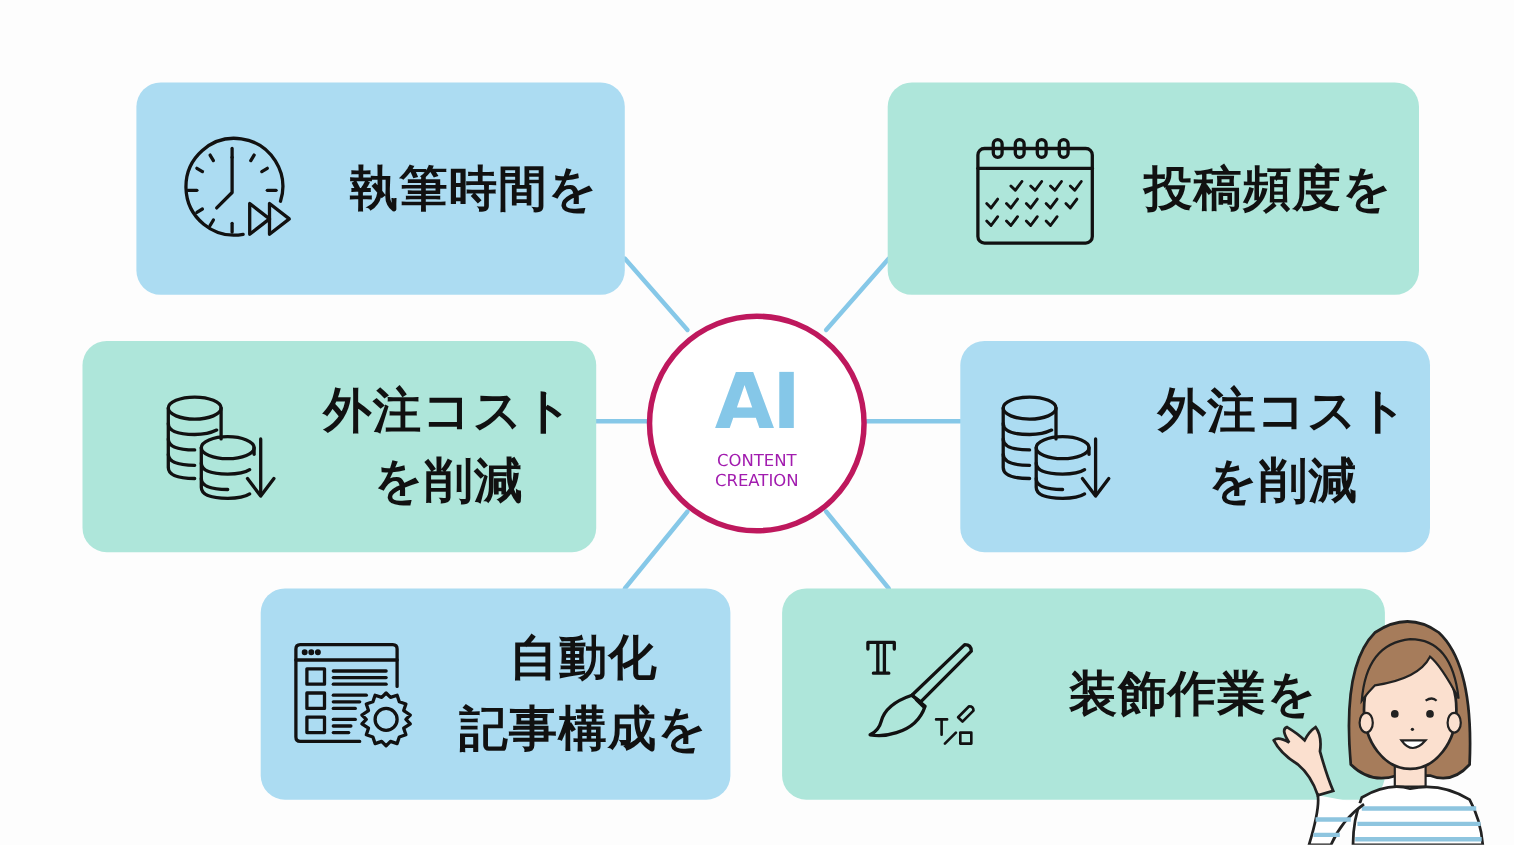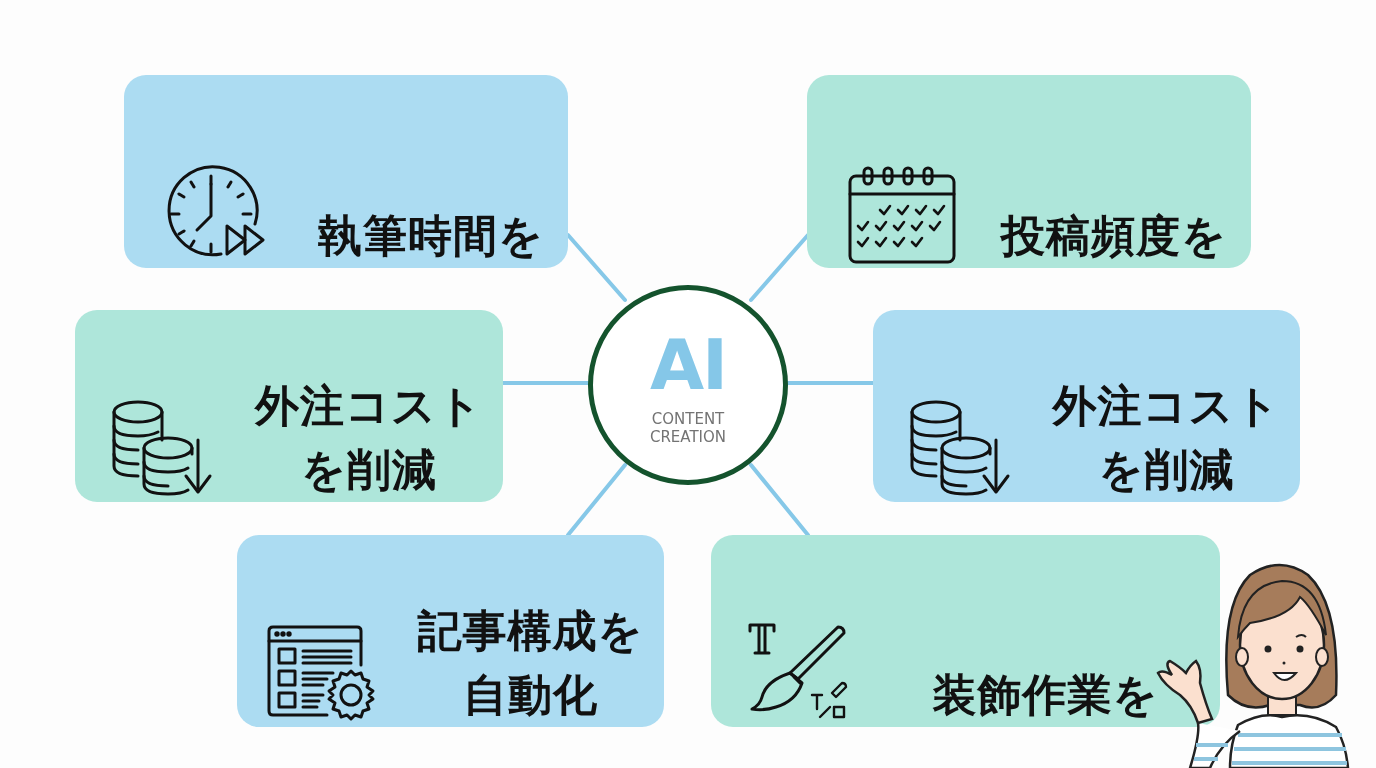--- a/index.html
+++ b/index.html
@@ -1,23 +1,23 @@
 <!DOCTYPE html>
 <html><head>
 <meta charset="utf-8">
 <style>
   html,body{margin:0;padding:0;}
   body{width:1376px;height:768px;background:#fdfdfd;position:relative;overflow:hidden;font-family:"DejaVu Sans","Liberation Sans",sans-serif;}
   .connectors{position:absolute;left:0;top:0;width:1376px;height:768px;}
-  .hub{position:absolute;left:588px;top:285px;width:190px;height:190px;border:5px solid #14532d;border-radius:50%;background:#ffffff;display:flex;flex-direction:column;align-items:center;justify-content:center;}
+  .hub{position:absolute;left:588px;top:285px;width:190px;height:190px;border:5px solid #be185d;border-radius:50%;background:#ffffff;display:flex;flex-direction:column;align-items:center;justify-content:center;}
   .hub-ai{font-family:"DejaVu Sans","Liberation Sans",sans-serif;font-weight:bold;font-size:70px;line-height:70px;color:#85c7e8;letter-spacing:-2px;margin-top:6px;}
-  .hub-sub{font-family:"DejaVu Sans","Liberation Sans",sans-serif;font-size:15px;line-height:18px;color:#737373;text-align:center;margin-top:10px;}
-  .card{position:absolute;border-radius:22px;display:flex;align-items:flex-end;}
+  .hub-sub{font-family:"DejaVu Sans","Liberation Sans",sans-serif;font-size:15px;line-height:18px;color:#a21caf;text-align:center;margin-top:10px;}
+  .card{position:absolute;border-radius:22px;display:flex;align-items:center;}
   .card.blue{background:#acdcf2;}
-  .card.green{background:#aee6da;}
+  .card.green{background:#aee6da;padding-left:39px;}
   .card .icon{flex:0 0 auto;display:flex;align-items:center;justify-content:center;}
   .card .text{flex:1 1 auto;text-align:center;font-weight:bold;font-size:44px;line-height:64px;color:#111;letter-spacing:1px;}
   .card .text span{display:block;}
   .person{position:absolute;left:1150px;top:545px;width:226px;height:223px;}
 </style>
 </head>
 <body>
 
 <svg class="connectors" viewBox="0 0 1376 768">
   <g stroke="#86c8e8" stroke-width="4" stroke-linecap="round">
@@ -159,22 +159,22 @@
         <line x1="36" y1="62" x2="60" y2="62"></line>
         <line x1="36" y1="68" x2="56" y2="68"></line>
       <line x1="36" y1="78" x2="56" y2="78"></line>
         <line x1="36" y1="84" x2="52" y2="84"></line>
         <line x1="36" y1="90" x2="50" y2="90"></line>
       <circle cx="84" cy="78" r="10"></circle>
       <path d="M84 54 L88 58 L94 56 L96 62 L102 64 L100 70 L106 74 L102 78 L106 82 L100 86 L102 92 L96 94 L94 100 L88 98 L84 102 L80 98 L74 100 L72 94 L66 92 L68 86 L62 82 L66 78 L62 74 L68 70 L66 64 L72 62 L74 56 L80 58 Z"></path>
     </svg>
   </div>
   <div class="text">
+    <span>自動化</span>
     <span>記事構成を</span>
-    <span>自動化</span>
   </div>
 </div>
 
 <div class="card green" style="left:711px;top:535px;width:509px;height:192px;">
   <div class="icon" style="width:140px;padding-left:20px;">
     <svg width="110" height="110" viewBox="0 0 110 110" fill="none" stroke="#111" stroke-width="3" stroke-linecap="round" stroke-linejoin="round">
       <path d="M4 8 H28 M4 8 V14 M28 8 V14 M13 8 V36 M19 8 V36 M9 36 H23"></path>
       <path d="M92 10 Q98 10 98 16 L52 62 L44 56 Z"></path>
       <line x1="48" y1="60" x2="54" y2="66"></line>
       <path d="M44 56 L56 66 Q50 84 30 90 Q18 94 6 92 Q14 88 16 80 Q20 64 44 56"></path>

